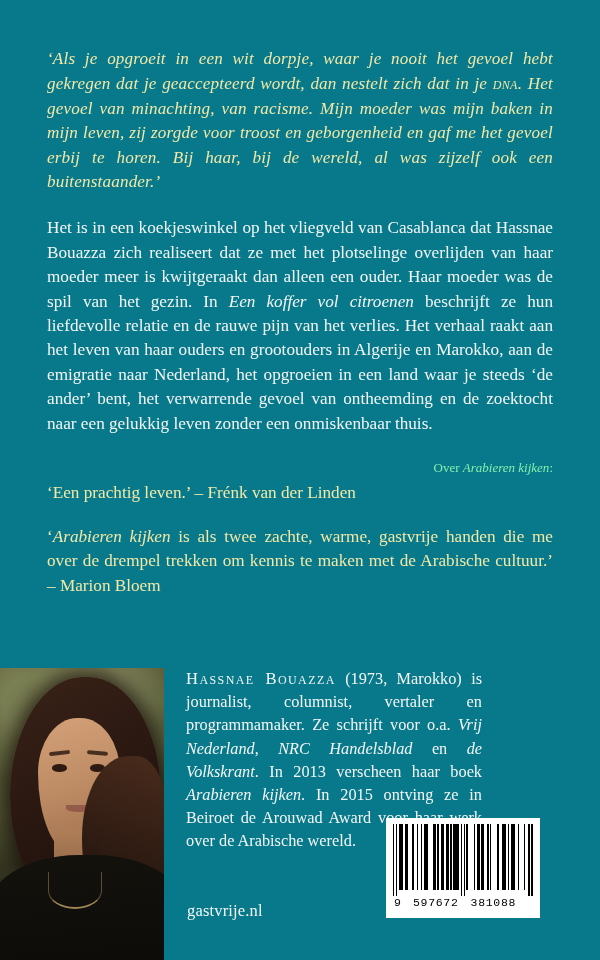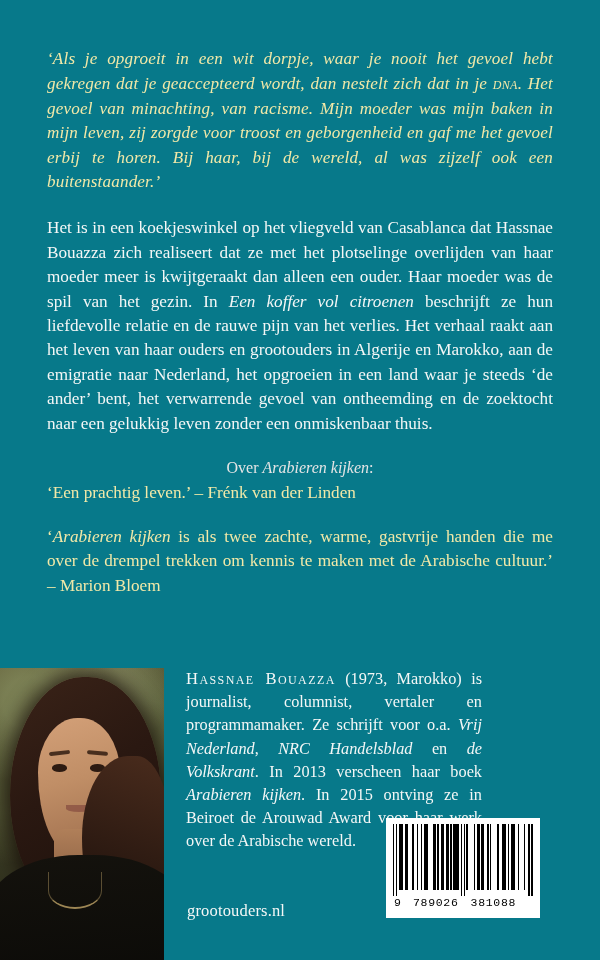--- a/index.html
+++ b/index.html
@@ -51,25 +51,25 @@
     font-size: 17.2px;
     line-height: 24.4px;
     text-align: justify;
     text-justify: inter-word;
     margin: 0 0 20px 0;
   }
   .body-para:last-child { margin-bottom: 0; }
   .body-para i, .ital { }
 
   .praise-head {
-    color: #e5e5e5;
-    font-size: 16px;
+    color: #86efac;
+    font-size: 13px;
     line-height: 24.4px;
     margin: 0;
-    text-align: center;
+    text-align: right;
   }
   .praise-line {
     color: #f2e9a8;
     font-size: 17.2px;
     line-height: 24.4px;
     margin: 0 0 20px 0;
     text-align: left;
   }
   .praise-quote {
     color: #f2e9a8;
@@ -288,21 +288,21 @@
     <div class="photo-eye r"></div>
     <div class="photo-mouth"></div>
     <div class="photo-neck"></div>
     <div class="photo-hair2"></div>
     <div class="photo-shoulders"></div>
     <div class="photo-necklace"></div>
   </div>
 
   <p class="bio"><span class="name">Hassnae Bouazza</span><span> (1973, Marokko) is journalist, columnist, vertaler en programmamaker. Ze schrijft voor o.a. </span><i>Vrij Nederland</i><span>, </span><i>NRC Handelsblad</i><span> en </span><i>de Volkskrant</i><span>. In 2013 verscheen haar boek </span><i>Arabieren kijken</i><span>. In 2015 ontving ze in Beiroet de Arouwad Award voor haar werk over de Arabische wereld.</span></p>
 
-  <div class="publisher">grootouders.nl</div>
+  <div class="publisher">gastvrije.nl</div>
 
   <div class="barcode-box">
     <div class="bars" id="bars">
         <div class="bar guard" style="width: 1.47368px;"></div>
         <div class="bar sp guard" style="width: 1.47368px;"></div>
         <div class="bar guard" style="width: 1.47368px;"></div>
         <div class="bar sp" style="width: 1.47368px;"></div>
         <div class="bar" style="width: 4.42105px;"></div>
         <div class="bar sp" style="width: 1.47368px;"></div>
         <div class="bar" style="width: 2.94737px;"></div>
@@ -354,18 +354,18 @@
         <div class="bar" style="width: 1.47368px;"></div>
         <div class="bar sp" style="width: 4.42105px;"></div>
         <div class="bar" style="width: 1.47368px;"></div>
         <div class="bar sp" style="width: 2.94737px;"></div>
         <div class="bar guard" style="width: 1.47368px;"></div>
         <div class="bar sp guard" style="width: 1.47368px;"></div>
         <div class="bar guard" style="width: 1.47368px;"></div>
       </div>
     <div class="barcode-digits">
       <span class="d1">9</span>
-      <span class="d-left">789026</span>
+      <span class="d-left">597672</span>
       <span class="d-right">381088</span>
     </div>
   </div>
 
 </div>
 
 </body></html>

